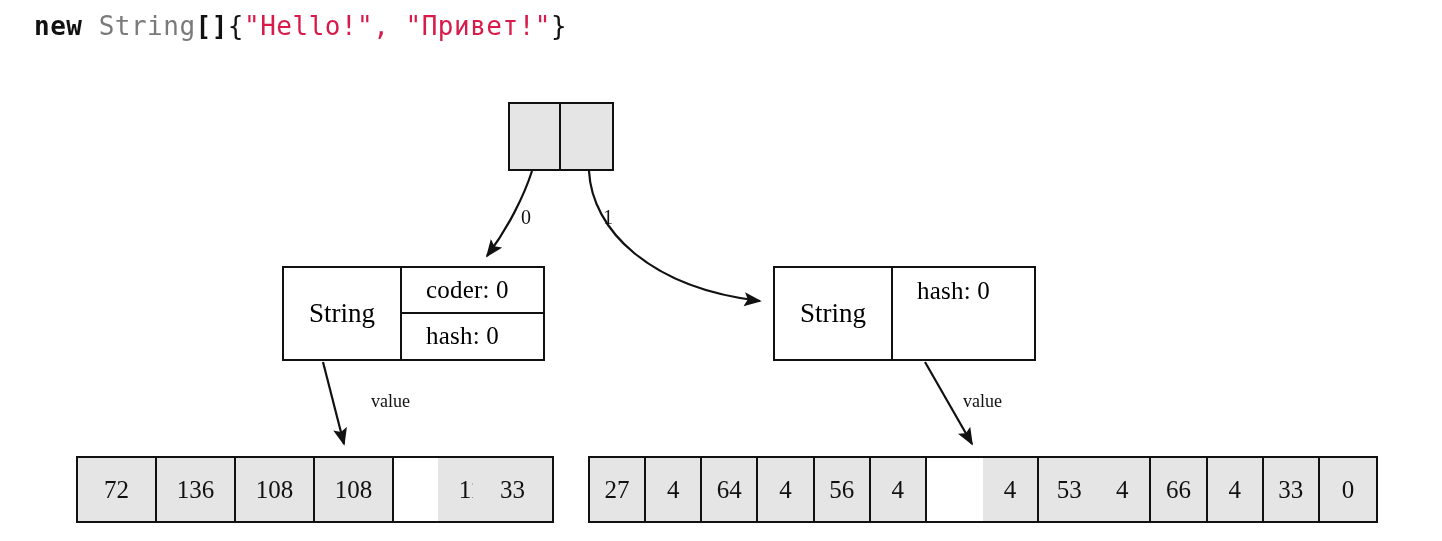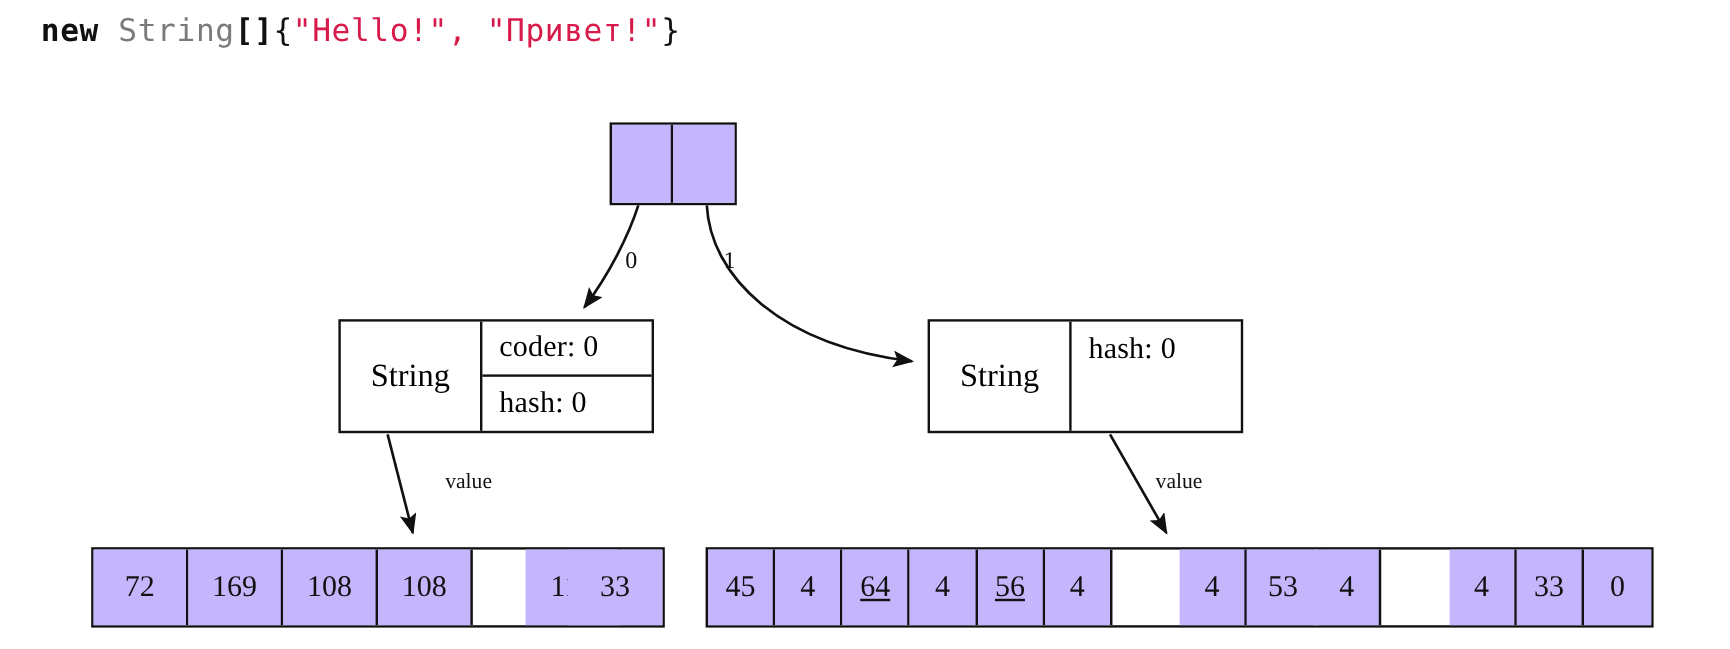--- a/index.html
+++ b/index.html
@@ -40,21 +40,21 @@
     background: #ffffff;
   }
   .cell {
     position: absolute;
     box-sizing: border-box;
     display: flex;
     align-items: center;
     justify-content: center;
     font-size: 25px;
     color: #111111;
-    background: #c4b5fd;
+    background: #e5e5e5;
     border-right: 2px solid #111111;
   }
   .cell.last { border-right: none; }
 
   
   #array-ref {
     left: 508px;
     top: 102px;
     width: 106px;
     height: 69px;
@@ -78,21 +78,21 @@
   .string-obj .fields {
     position: absolute;
     left: 118px; top: 0;
     right: 0; bottom: 0;
   }
   .string-obj .field {
     box-sizing: border-box;
     height: 45.5px;
     display: flex;
     align-items: center;
-    padding-left: 14px;
+    padding-left: 24px;
     font-size: 25px;
     letter-spacing: .2px;
   }
   .string-obj .field.top { border-bottom: 2px solid #111111; }
 
   #string-obj-0 { left: 282px; top: 266px; width: 263px; }
   #string-obj-1 { left: 773px; top: 266px; width: 263px; }
 
   
   #array-bytes-0 { left: 76px;  top: 456px; width: 478px; height: 67px; }
@@ -159,32 +159,33 @@
 
 <div class="box string-obj" id="string-obj-1">
   <div class="name-cell">String</div>
   <div class="fields">
     <div class="field">hash: 0</div>
   </div>
 </div>
 
 <div class="box byte-row" id="array-bytes-0">
     <div class="cell" style="left: 0px; width: 79px;">72</div>
-    <div class="cell" style="left: 79px; width: 79px;">169</div>
+    <div class="cell" style="left: 79px; width: 79px;">136</div>
     <div class="cell" style="left: 158px; width: 79px;">108</div>
     <div class="cell" style="left: 237px; width: 79px;">108</div>
     <div class="cell" style="left: 316px; width: 79px; margin-left: 44px;">111</div>
     <div class="cell last" style="left: 395px; width: 79px;">33</div>
   </div>
 <div class="box byte-row" id="array-bytes-1">
-    <div class="cell" style="left: 0px; width: 56.1429px;">45</div>
+    <div class="cell" style="left: 0px; width: 56.1429px;">27</div>
     <div class="cell" style="left: 56.1429px; width: 56.1429px;">4</div>
-    <div class="cell" style="left: 112.286px; width: 56.1429px; text-decoration: underline;">64</div>
+    <div class="cell" style="left: 112.286px; width: 56.1429px;">64</div>
     <div class="cell" style="left: 168.429px; width: 56.1429px;">4</div>
-    <div class="cell" style="left: 224.571px; width: 56.1429px; text-decoration: underline;">56</div>
+    <div class="cell" style="left: 224.571px; width: 56.1429px;">56</div>
     <div class="cell" style="left: 280.714px; width: 56.1429px;">4</div>
     <div class="cell" style="left: 393px; width: 56.1429px;">4</div>
     <div class="cell" style="left: 449.143px; width: 62px; text-align: right;">53</div>
     <div class="cell" style="left: 505.286px; width: 56.1429px;">4</div>
+    <div class="cell" style="left: 561.429px; width: 56.1429px;">66</div>
     <div class="cell" style="left: 617.571px; width: 56.1429px;">4</div>
     <div class="cell" style="left: 673.714px; width: 56.1429px;">33</div>
     <div class="cell last" style="left: 729.857px; width: 56.1429px;">0</div>
   </div>
 
 </body></html>

